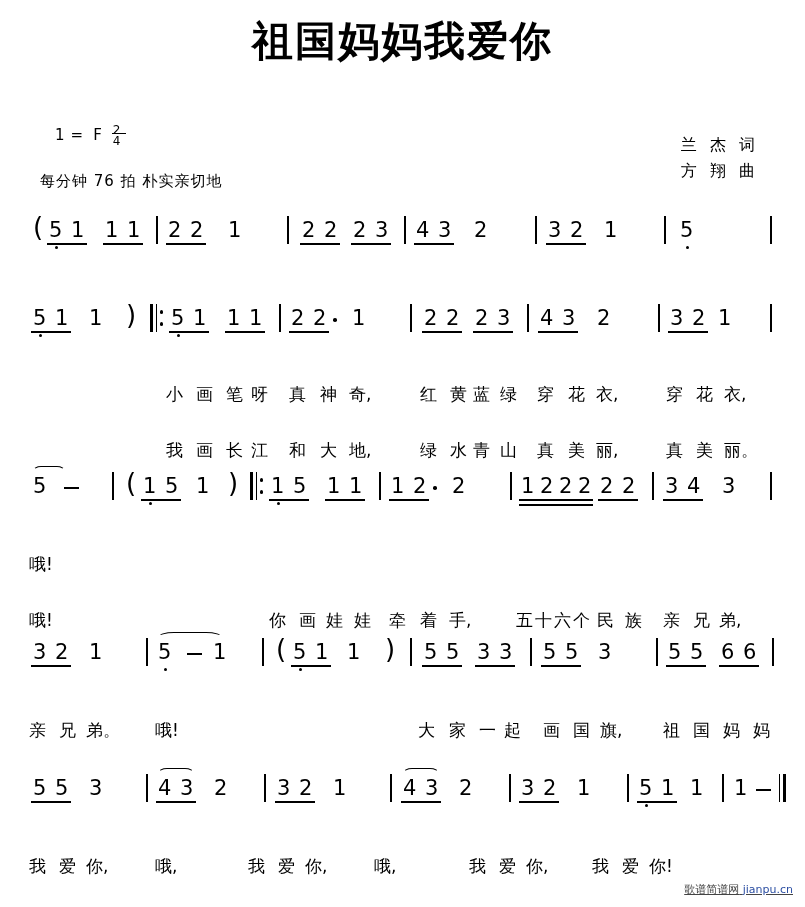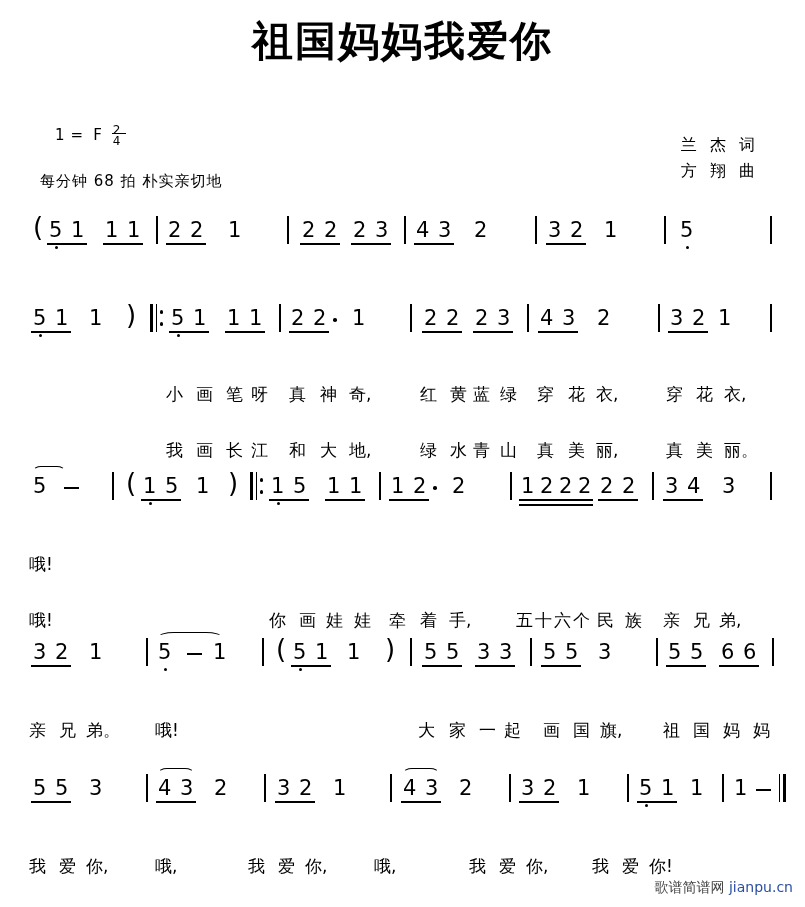--- a/index.html
+++ b/index.html
@@ -48,21 +48,21 @@
   
   .dash{position:absolute;height:1.8px;background:#000;}
   
   .slur{position:absolute;border-top:1.6px solid #000;border-left:1.6px solid transparent;border-right:1.6px solid transparent;border-radius:50%/100%;height:9px;}
   
   .rep{position:absolute;}
   .rep .thick{position:absolute;left:0;top:0;width:3.2px;height:100%;background:#000;}
   .rep .thin{position:absolute;left:5.5px;top:0;width:1.4px;height:100%;background:#000;}
   .rep .d1,.rep .d2{position:absolute;left:9.5px;width:3.6px;height:3.6px;border-radius:50%;background:#000;}
   .paren{position:absolute;font-size:26px;line-height:26px;}
-  .footer{position:absolute;right:12px;bottom:10px;font-size:14px;color:#444;}
+  .footer{position:absolute;right:12px;bottom:10px;font-size:11px;color:#444;text-decoration:underline;}
   .footer .blue{color:#2b4ea2;}
   .end{position:absolute;}
   .end .thin{position:absolute;left:0;top:0;width:1.4px;height:100%;background:#000;}
   .end .thick{position:absolute;left:4px;top:0;width:3.4px;height:100%;background:#000;}
 </style>
 </head>
 <body>
 
 <div class="title">祖国妈妈我爱你</div>
 
@@ -71,21 +71,21 @@
     <span>1</span>
     <span class="eq">=</span>
     <span class="fnote">F</span>
     <span class="meter">
       <span class="num">2</span>
       <span class="bar"></span>
       <span class="den">4</span>
     </span>
   </div>
 </div>
-<div class="tempo">每分钟 68 拍    朴实亲切地</div>
+<div class="tempo">每分钟 76 拍    朴实亲切地</div>
 
 <div class="authors">
   <div>兰  杰 词</div>
   <div>方  翔 曲</div>
 </div>
 
 <div class="row" style="top:210px;">
   <div class="notes">
 
     <span class="paren" style="left:33px;top:4px;">(</span>

